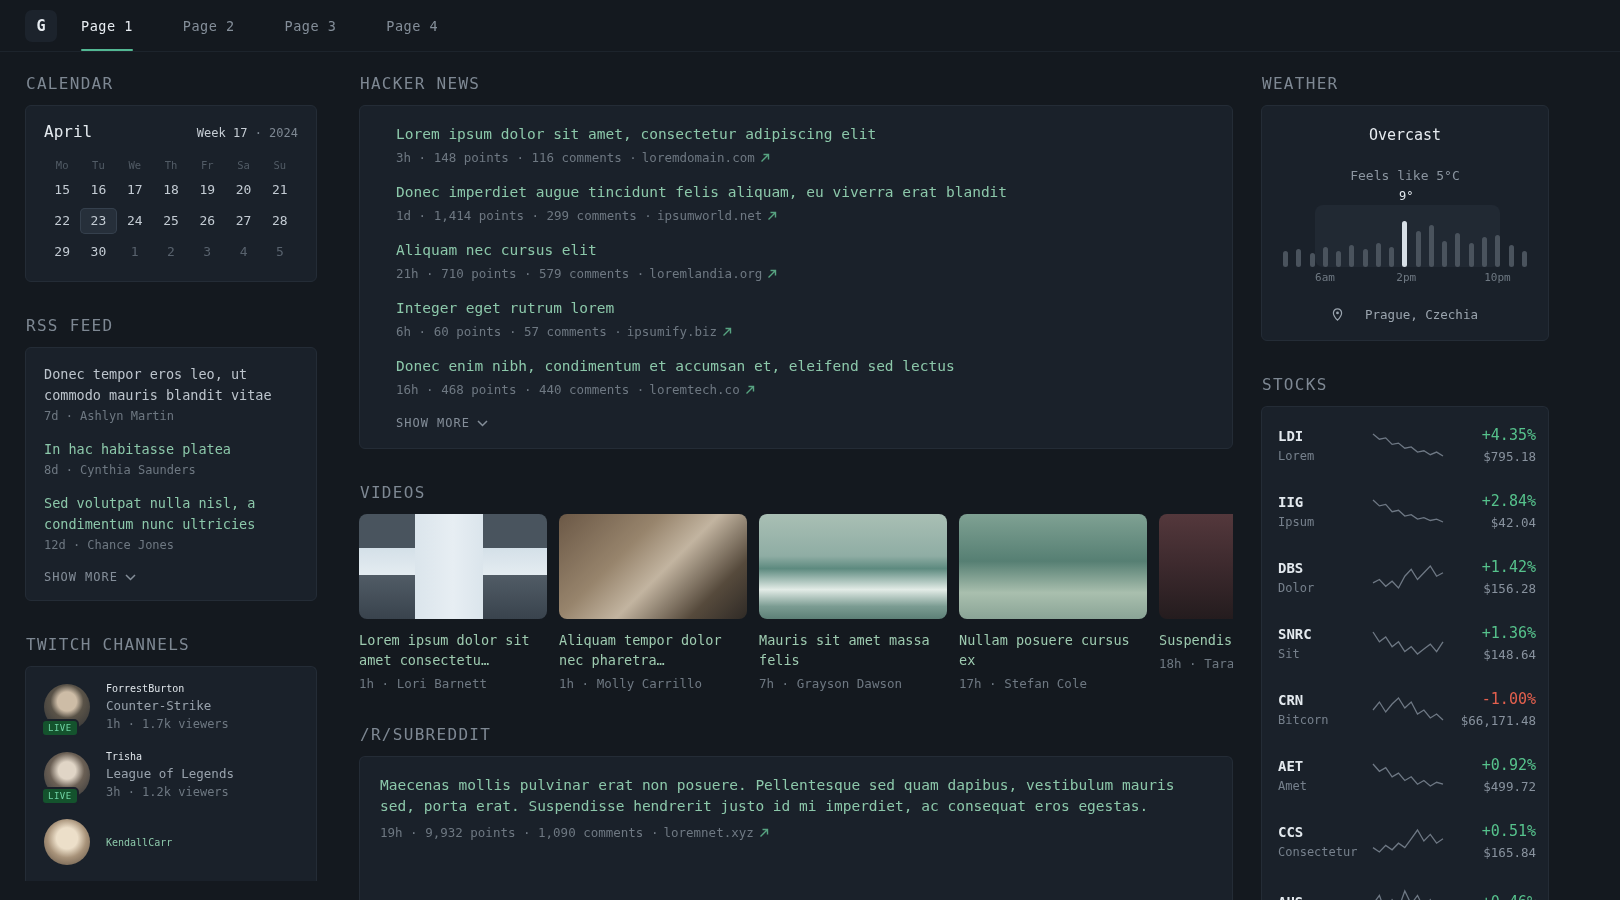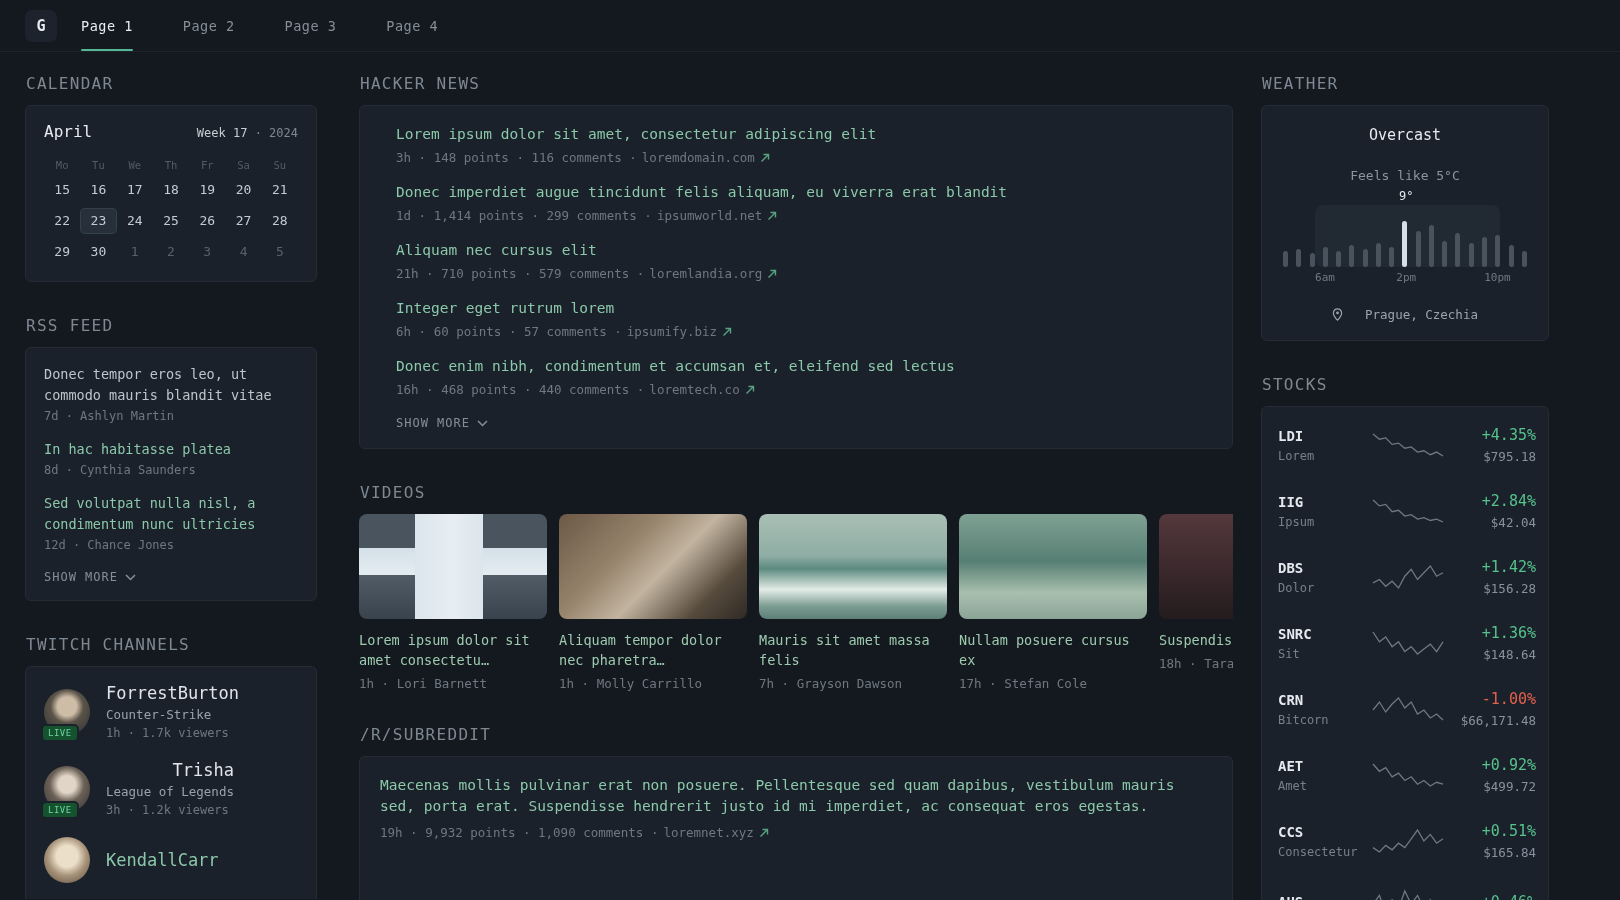--- a/index.html
+++ b/index.html
@@ -46,21 +46,21 @@
   .rss-meta { color: #6e7882; font-size: 12px; margin-top: 3px; }
   .show-more { display: inline-flex; align-items: center; gap: 7px; color: #848e99; font-size: 12px; letter-spacing: 1px; background: none; border: none; font-family: inherit; cursor: pointer; margin-top: 2px; }
 
   
   .tw-row { display: flex; align-items: center; margin-bottom: 20px; cursor: pointer; }
   .tw-row:last-child { margin-bottom: 0; }
   .tw-avatar-wrap { position: relative; width: 46px; height: 46px; flex: none; margin-right: 16px; }
   .tw-avatar { width: 46px; height: 46px; border-radius: 50%; background: #333; }
   .tw-live { position: absolute; left: -3px; bottom: -7px; background: #14532d; color: #6fd3a4; font-size: 9px; letter-spacing: .5px; padding: 2px 5px; border-radius: 5px; border: 2px solid #1a212a; }
   .tw-live:empty { display: none; }
-  .tw-name { font-size: 17px; color: #dfe5ea; text-align: right; }
+  .tw-name { font-size: 10px; color: #dfe5ea; }
   .tw-name.green { color: #8cc8aa; }
   .tw-game { font-size: 12.5px; color: #98a2ac; margin-top: 4px; }
   .tw-meta { font-size: 12px; color: #6e7882; margin-top: 4px; }
   .tw-game:empty, .tw-meta:empty { display: none; }
 
   
   .hn-item { margin-bottom: 17px; }
   .hn-title { color: #8cc8aa; font-size: 14.5px; line-height: 21px; cursor: pointer; }
   .hn-meta { color: #6e7882; font-size: 12.5px; margin-top: 5px; display: flex; align-items: center; gap: 5px; }
   .hn-meta .domain { cursor: pointer; }

